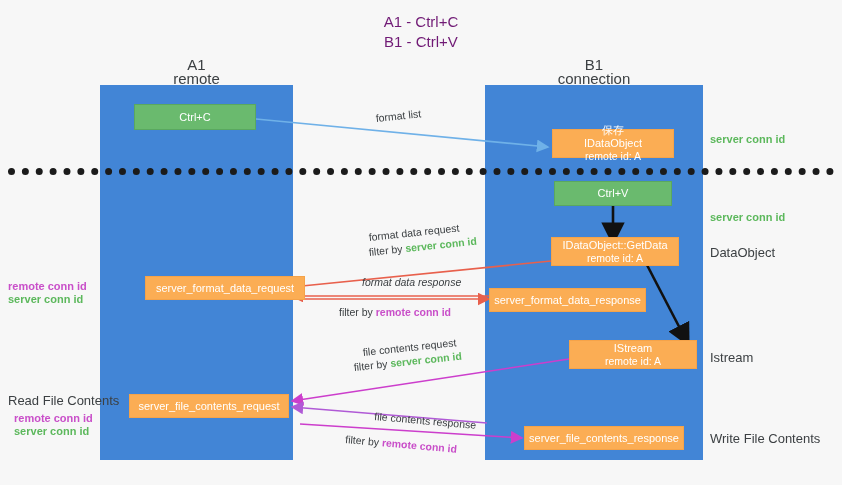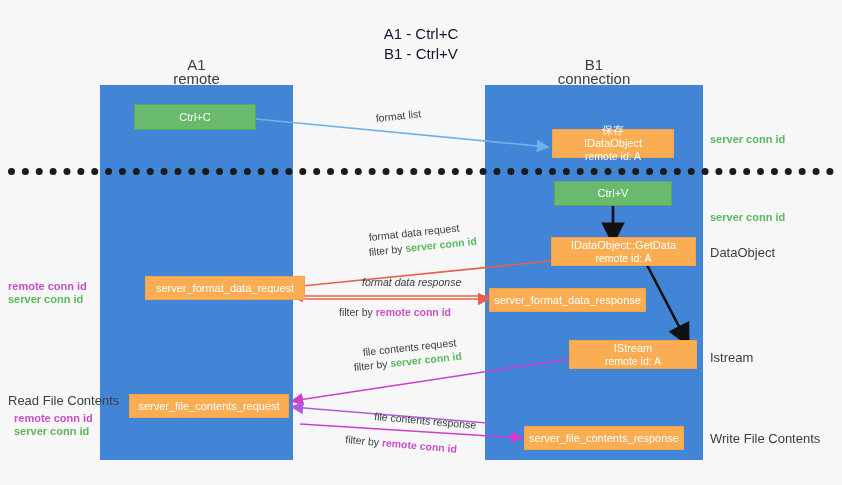--- a/index.html
+++ b/index.html
@@ -9,22 +9,22 @@
     font-family:"Liberation Sans", sans-serif;
     position:relative;
     overflow:hidden;
     color:#3c4043;
   }
   #stage{position:absolute;left:0;top:0;width:842px;height:485px;}
   .abs{position:absolute;}
 
   
   .title{
-    left:0;top:24px;width:842px;
-    text-align:center;font-size:15px;line-height:20px;color:#0f172a;
+    left:0;top:12px;width:842px;
+    text-align:center;font-size:15px;line-height:20px;color:#701a75;
   }
 
   
   .colhead{
     text-align:center;font-size:15px;line-height:14px;color:#3c4043;
   }
 
   
   .lane{background:#4285d6;}
   #laneA{left:100px;top:85px;width:193px;height:375px;}
@@ -127,21 +127,21 @@
 
   <div class="abs node orange" style="left:552px;top:129px;width:122px;height:29px;">
     <div>保存IDataObject</div>
     <div class="l2">remote id: A</div>
   </div>
 
   <div class="abs node green" style="left:554px;top:181px;width:118px;height:25px;">
     <div>Ctrl+V</div>
   </div>
 
-  <div class="abs node orange" style="left:551px;top:237px;width:145px;height:29px;">
+  <div class="abs node orange" style="left:551px;top:237px;width:128px;height:29px;">
     <div>IDataObject::GetData</div>
     <div class="l2">remote id: A</div>
   </div>
 
   <div class="abs node orange" style="left:129px;top:276px;width:160px;height:24px;margin-left:16px;">
     <div>server_format_data_request</div>
   </div>
 
   <div class="abs node orange" style="left:489px;top:288px;width:157px;height:24px;">
     <div>server_format_data_response</div>

